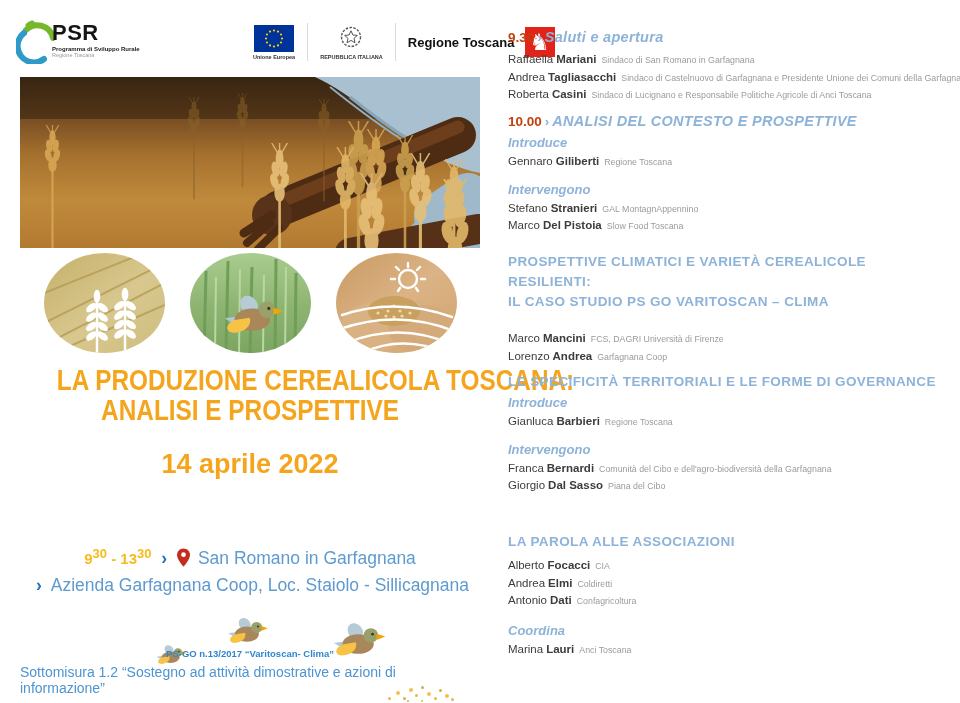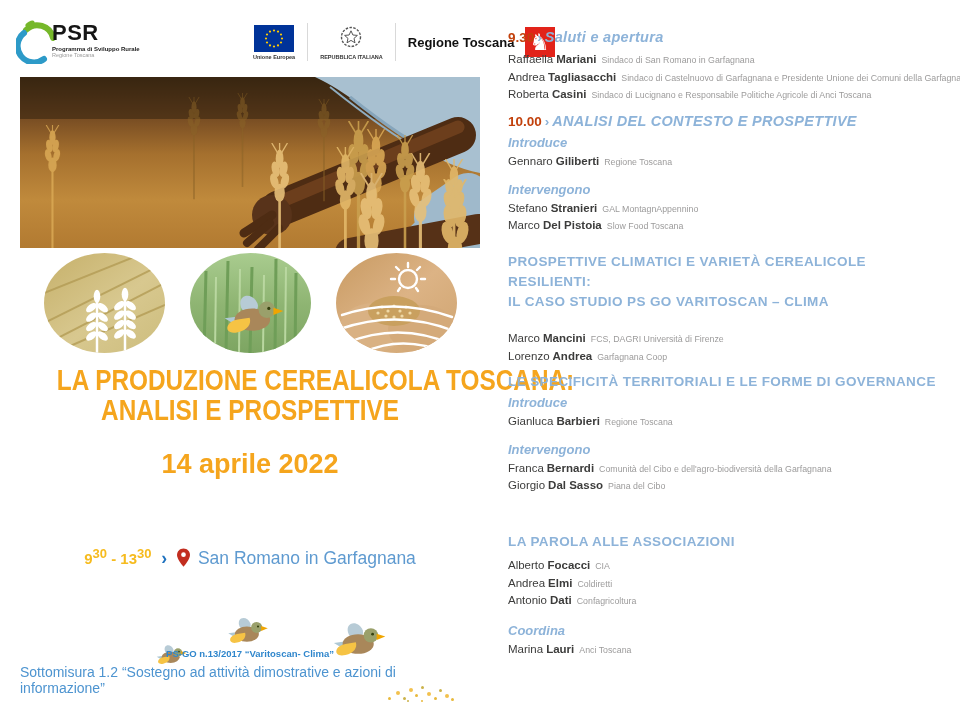--- a/index.html
+++ b/index.html
@@ -311,20 +311,24 @@
   <div class="whenwhere">
     <div>
       <span class="otime"><span>9</span><sup>30</sup> <span>-</span> <span>13</span><sup>30</sup></span>
       <span class="chev2">›</span>
       <svg class="pin" width="13" height="19" viewBox="0 0 20 28">
         <path d="M10 0 C4.4 0 0 4.5 0 10 c0 7.2 10 18 10 18 s10 -10.8 10 -18 C20 4.5 15.6 0 10 0 Z" fill="#C22D1F"></path>
         <circle cx="10" cy="9.6" r="3.6" fill="#fff"></circle>
       </svg>
       <span>San Romano in Garfagnana</span>
     </div>
+    <div>
+      <span class="chev2">›</span>
+      <span>Azienda Garfagnana Coop, Loc. Staiolo - Sillicagnana</span>
+    </div>
   </div>
 
   <svg class="bird" style="left:152px;top:640px" width="36" height="30" viewBox="0 0 100 90">
       <use href="#bird" xlink:href="#bird"></use>
     </svg>
   <svg class="bird" style="left:222px;top:611px" width="48" height="40" viewBox="0 0 100 90">
       <use href="#bird" xlink:href="#bird"></use>
     </svg>
   <svg class="bird" style="left:326px;top:614px" width="62" height="52" viewBox="0 0 100 90">
       <use href="#bird" xlink:href="#bird"></use>

